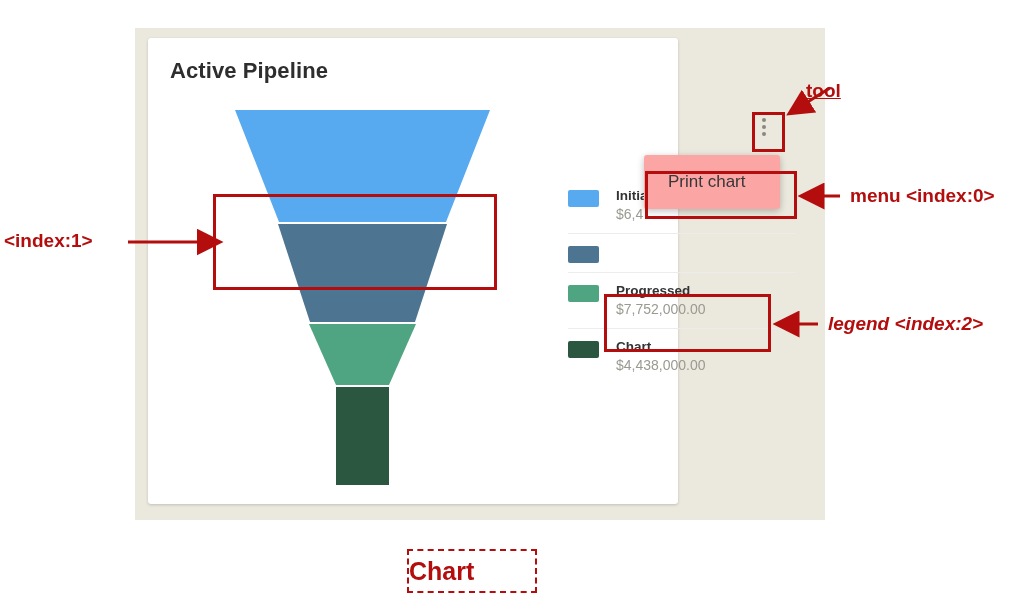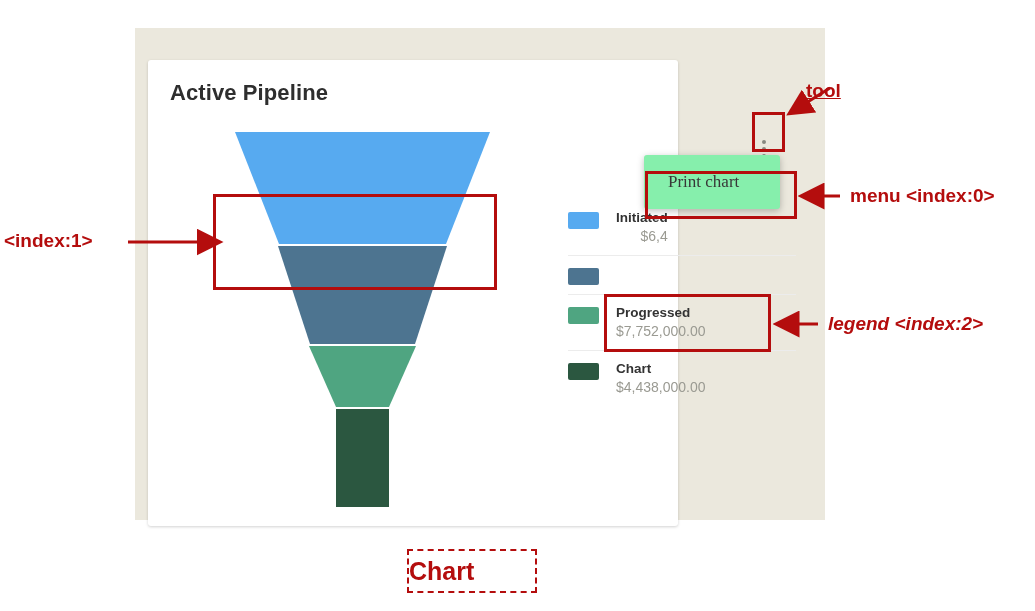--- a/index.html
+++ b/index.html
@@ -28,21 +28,20 @@
   
   #chart-card {
     position: absolute;
     left: 148px;
     top: 38px;
     width: 530px;
     height: 466px;
     background: #ffffff;
     border-radius: 3px;
     box-shadow: 0 1px 3px rgba(0,0,0,0.18);
-    margin-top: 22px;
   }
 
   #chart-title {
     position: absolute;
     left: 22px;
     top: 20px;
     font-size: 22px;
     font-weight: bold;
     color: #2e2e2e;
     letter-spacing: 0.1px;
@@ -86,21 +85,20 @@
   .legend-label {
     font-size: 13.5px;
     font-weight: bold;
     color: #333333;
     white-space: nowrap;
   }
   .legend-value {
     font-size: 14px;
     color: #9a9a92;
     white-space: nowrap;
-    text-align: right;
   }
 
   
   #tool-button {
     position: absolute;
     left: 605px;
     top: 74px;
     width: 22px;
     height: 30px;
     display: flex;
@@ -116,26 +114,25 @@
     border-radius: 50%;
     background: #888880;
   }
 
   
   #context-menu {
     position: absolute;
     left: 644px;
     top: 155px;
     width: 136px;
-    background: #86efac;
+    background: #fca5a5;
     border-radius: 3px;
     box-shadow: 0 2px 7px rgba(0,0,0,0.26);
     padding: 10px 0 10px 0;
     z-index: 40;
-    font-family: Liberation Serif, serif;
   }
   #menu-item-print {
     font-size: 17px;
     color: #373737;
     padding: 7px 0 7px 24px;
     cursor: pointer;
     white-space: nowrap;
   }
 
   

